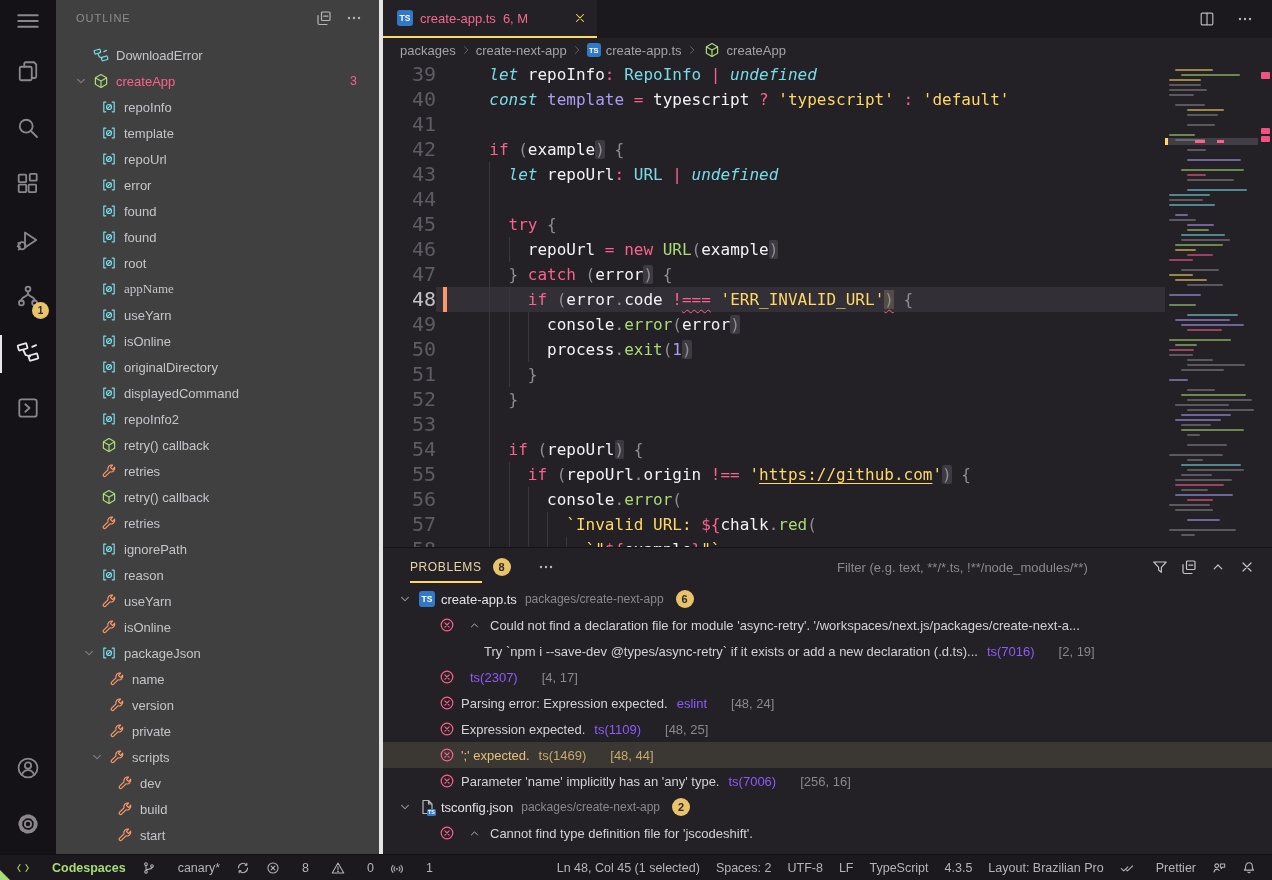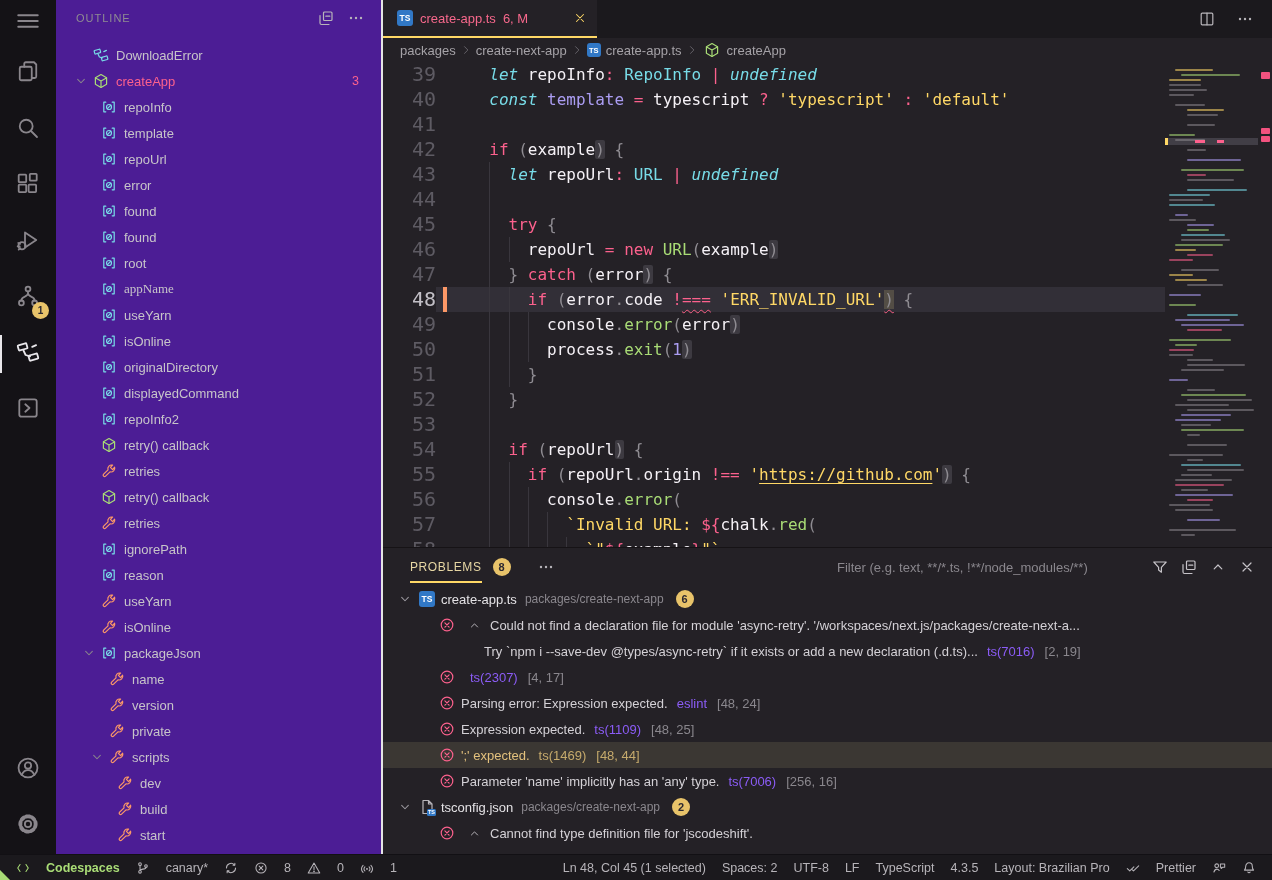--- a/index.html
+++ b/index.html
@@ -11,21 +11,21 @@
 .activitybar{width:56px;background:#141216;display:flex;flex-direction:column;color:#8a868c;flex:none}
 .ab-item{height:56px;display:flex;align-items:center;justify-content:center;position:relative;cursor:pointer}
 .ab-item.menu{height:46px}
 .ab-item svg{width:24px;height:24px}
 .ab-item.menu svg{width:26px;height:26px}
 .ab-item.active{color:#e9e7eb}
 .ab-item.active::before{content:"";position:absolute;left:0;top:9px;bottom:9px;width:2px;background:#e9e7eb}
 .ab-badge{position:absolute;right:7px;bottom:7px;background:#e8c36a;color:#2b2831;font-size:10px;font-weight:bold;width:17px;height:17px;border-radius:9px;display:flex;align-items:center;justify-content:center}
 .ab-spacer{flex:1}
 
-.sidebar{width:327px;background:#4c1d95;border-right:2px solid #e5e5e5;display:flex;flex-direction:column;flex:none}
+.sidebar{width:327px;background:#404040;border-right:4px solid #e5e5e5;display:flex;flex-direction:column;flex:none}
 .sb-header{height:36px;display:flex;align-items:center;padding:0 14px 0 20px;color:#8f8c92;font-size:11px;letter-spacing:1px;flex:none}
 .sb-actions{margin-left:auto;display:flex;gap:8px;color:#b8b5ba}
 .icon-btn{width:22px;height:22px;display:flex;align-items:center;justify-content:center;border-radius:4px;cursor:pointer}
 .icon-btn svg{width:16px;height:16px}
 .tree{flex:1;overflow:hidden;padding-top:6px}
 .tree-row{height:26px;display:flex;align-items:center;font-size:13px;color:#c7c4c9;cursor:pointer;white-space:nowrap}
 .tr-chev{width:20px;height:16px;color:#8a868c;display:flex;align-items:center;justify-content:center;flex:none}
 .tr-chev svg{width:14px;height:14px}
 .tr-icon{width:20px;height:16px;display:flex;align-items:center;justify-content:center;margin-right:5px;flex:none}
 .tr-icon svg{width:16px;height:16px}
@@ -93,29 +93,29 @@
 .pchev svg{width:14px;height:14px}
 .pname{color:#e4e2e5;margin:0 8px 0 6px}
 .ppath{color:#8a878d;font-size:12px}
 .pbadge{margin-left:12px}
 .perr{width:16px;color:#fc618d;margin-left:56px;margin-right:6px;flex:none;display:flex;align-items:center}
 .perr svg{width:16px;height:16px}
 .pexpand{width:16px;color:#b8b5ba;margin:0 6px 0 7px;display:flex;align-items:center;flex:none}
 .pexpand svg{width:13px;height:13px}
 .prelated{padding-left:101px}
 .psrc{color:#8b5cf6;margin-left:9px}
-.ppos{color:#8a878d;margin-left:10px}
+.ppos{color:#8a878d;margin-left:24px}
 .tsbox{width:16px;height:16px;border-radius:3px;background:#3178c6;color:#fff;font-size:8.5px;font-weight:bold;display:flex;align-items:center;justify-content:center;flex:none;font-family:"Liberation Sans",sans-serif}
 .tsbox.sm{width:14px;height:14px;font-size:7.5px}
 .pagebox{width:16px;height:16px;position:relative;color:#b9b6bb;flex:none}
 .pagebox svg{width:16px;height:16px}
 .mini-ts{position:absolute;right:-1px;bottom:-1px;background:#3178c6;color:#fff;font-size:5.5px;font-weight:bold;border-radius:1.5px;padding:0 1px;line-height:7px}
 
 .statusbar{height:26px;background:#1b191d;border-top:1px solid #121014;display:flex;align-items:center;font-size:12.5px;color:#b7b4b9;padding:0 8px;position:relative;flex:none}
-.sb-item{display:flex;align-items:flex-end;gap:16px;padding:0 8px;height:100%;cursor:pointer}
+.sb-item{display:flex;align-items:flex-end;gap:22px;padding:0 8px;height:100%;cursor:pointer}
 .sb-item svg{width:14px;height:14px}
 .sb-item.green{color:#a9dc76;font-weight:bold}
 .sb-group{display:flex;align-items:center}
 .sb-right{margin-left:auto}
 .corner{position:absolute;left:0;bottom:0;width:0;height:0;border-bottom:10px solid #a9dc76;border-right:10px solid transparent}
 </style>
 </head>
 <body>
 
 <div class="app">

